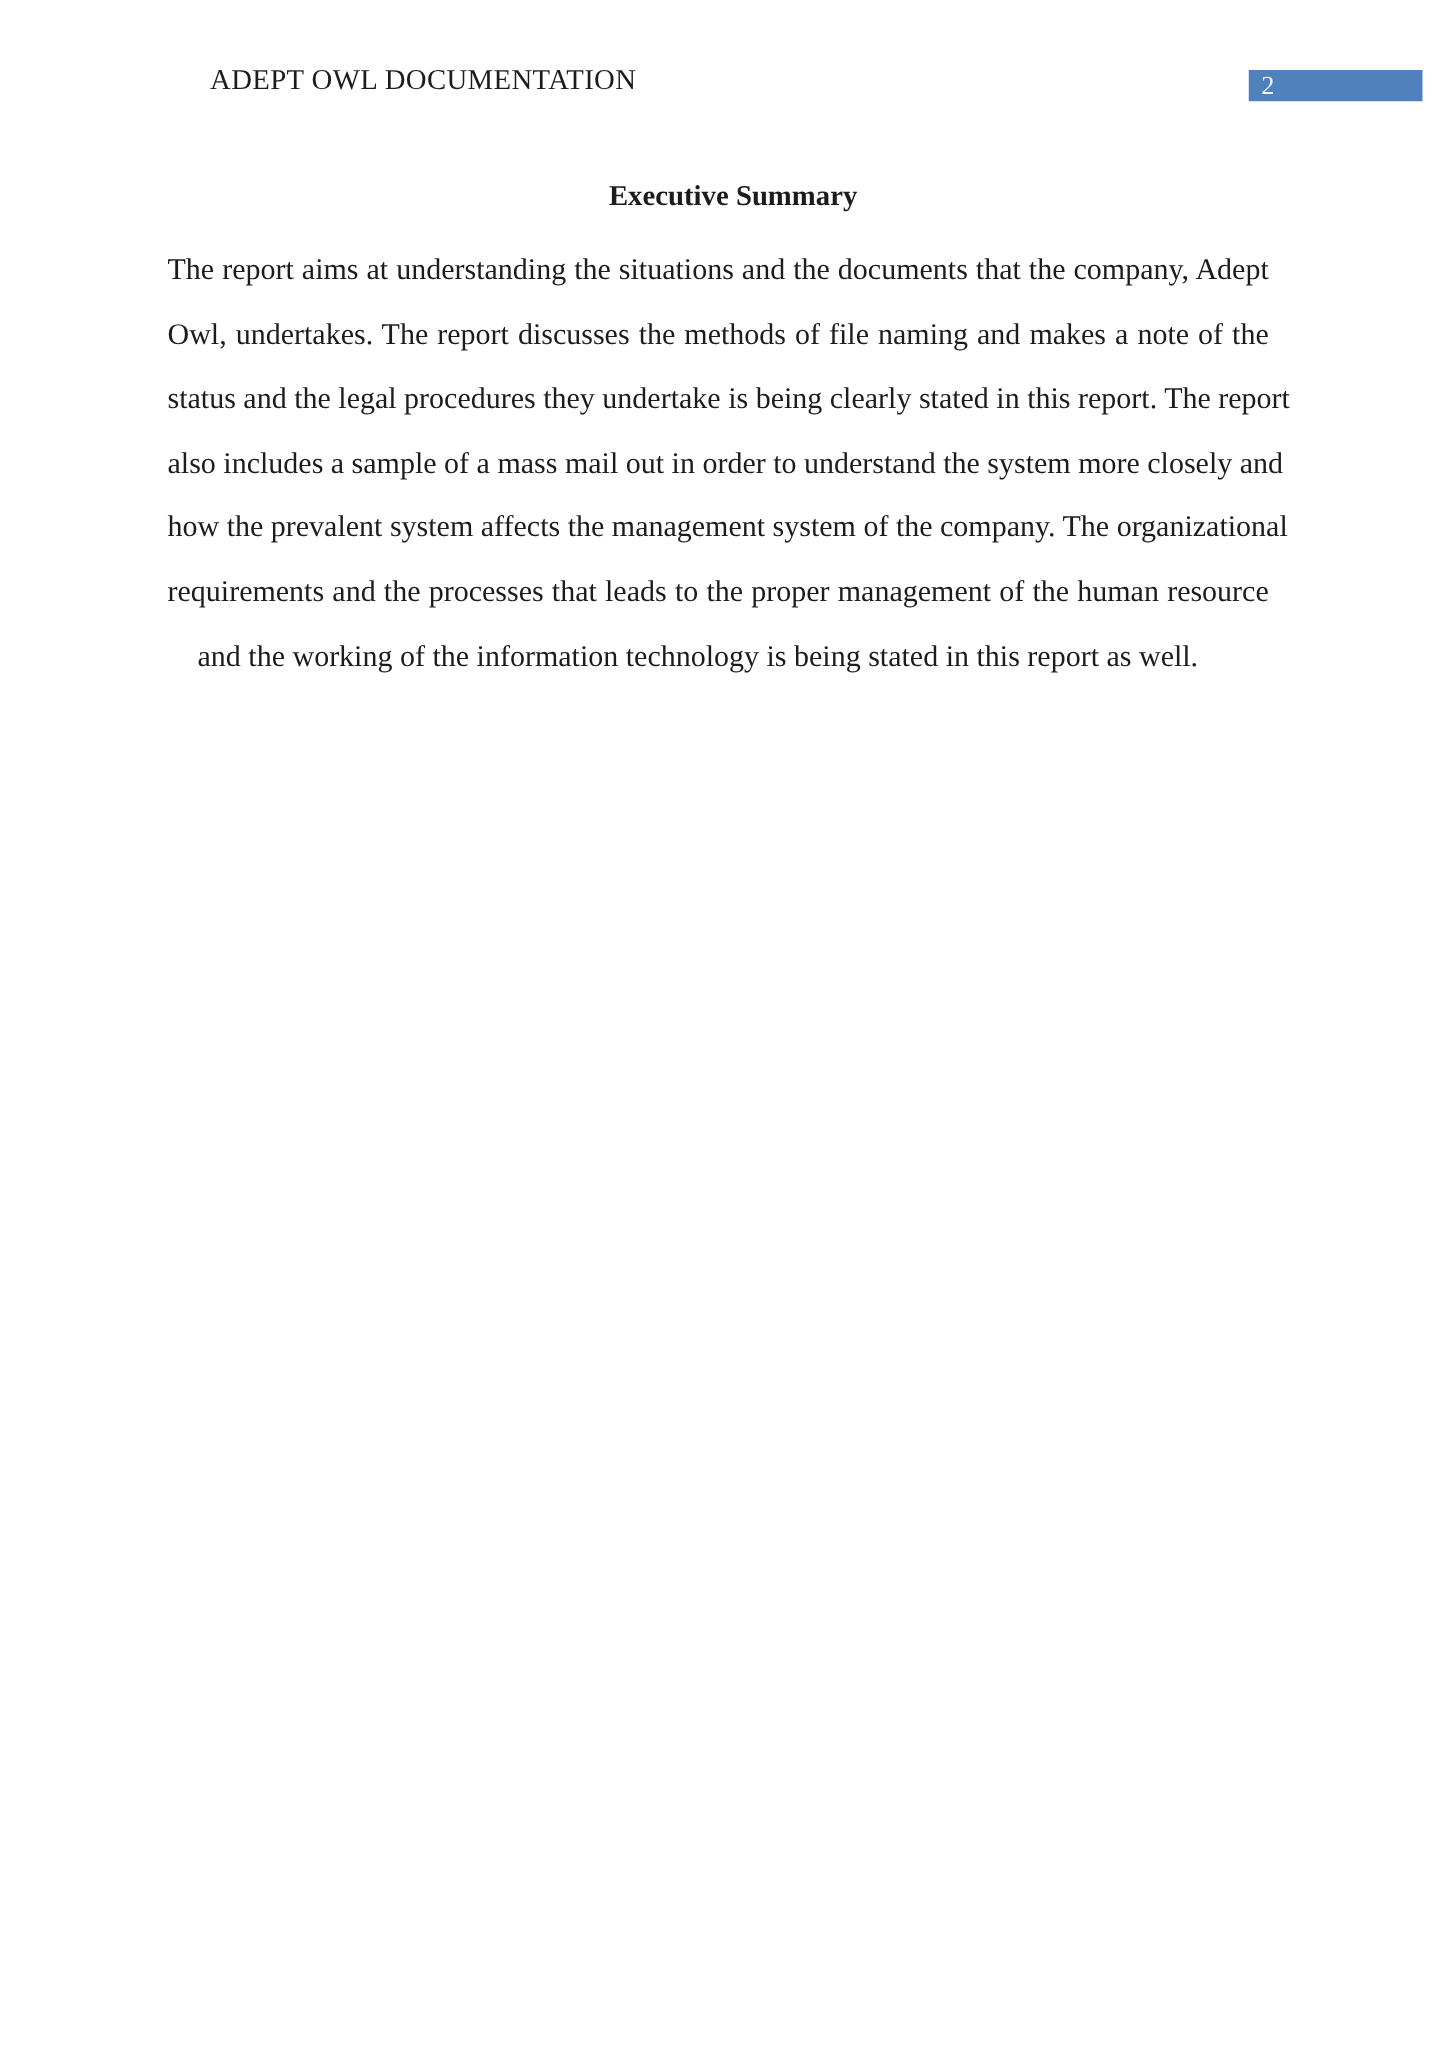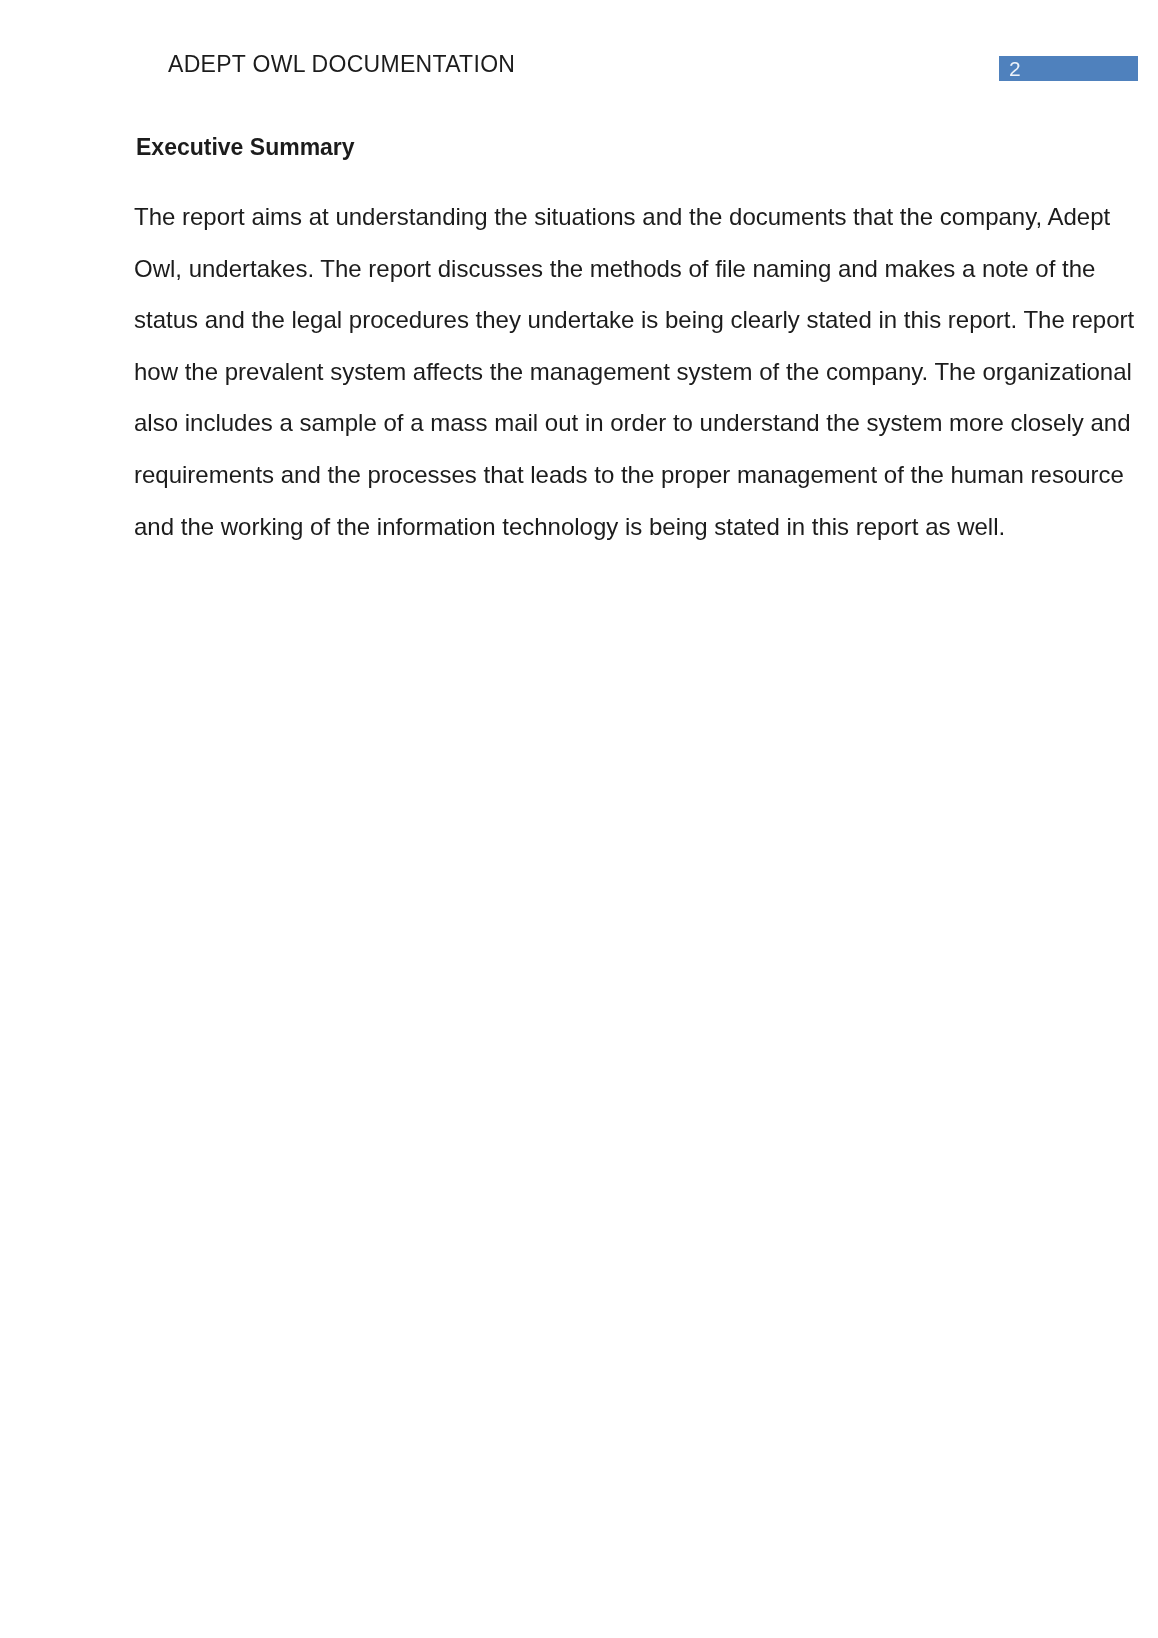--- a/index.html
+++ b/index.html
@@ -5,21 +5,21 @@
   html, body {
     margin: 0;
     padding: 0;
     background: #ffffff;
   }
   .page {
     position: relative;
     width: 1158px;
     height: 1638px;
     background: #ffffff;
-    font-family: Liberation Sans, sans-serif;
+    font-family: Liberation Serif, serif;
     color: #1c1c1c;
     overflow: hidden;
   }
   .header-title {
     position: absolute;
     left: 168px;
     top: 51px;
     font-size: 23px;
     letter-spacing: 0.3px;
     white-space: nowrap;
@@ -37,58 +37,59 @@
   }
   .page-number {
     font-size: 21px;
     line-height: 1;
   }
   .doc-heading {
     position: absolute;
     left: 134px;
     top: 132px;
     width: 881px;
-    margin: 2px;
-    text-align: left;
+    margin: 12px;
+    text-align: center;
     font-weight: bold;
     font-size: 23px;
   }
   .paragraph {
     position: absolute;
     left: 134px;
     top: 191px;
     width: 881px;
     font-size: 24px;
     line-height: 51.6px;
   }
   .paragraph .line {
     text-align: justify;
     text-align-last: justify;
     white-space: nowrap;
   }
   .paragraph .line.last {
     text-align-last: left;
+    margin-left: 24px;
   }
 </style>
 </head>
 <body>
 
 <div class="page" style="color: rgb(28, 28, 28);">
 
   <div class="header-title">ADEPT OWL DOCUMENTATION</div>
 
   <div class="page-number-box" style="background: rgb(79, 129, 189);">
     <span class="page-number" style="color: rgb(237, 242, 249);">2</span>
   </div>
 
   <h1 class="doc-heading">Executive Summary</h1>
 
   <div class="paragraph">
       <div class="line">The report aims at understanding the situations and the documents that the company, Adept</div>
       <div class="line">Owl, undertakes. The report discusses the methods of file naming and makes a note of the</div>
       <div class="line">status and the legal procedures they undertake is being clearly stated in this report. The report</div>
+      <div class="line">also includes a sample of a mass mail out in order to understand the system more closely and</div>
       <div class="line">how the prevalent system affects the management system of the company. The organizational</div>
-      <div class="line">also includes a sample of a mass mail out in order to understand the system more closely and</div>
       <div class="line">requirements and the processes that leads to the proper management of the human resource</div>
       <div class="line last">and the working of the information technology is being stated in this report as well.</div>
     </div>
 
 </div>
 
 </body></html>

